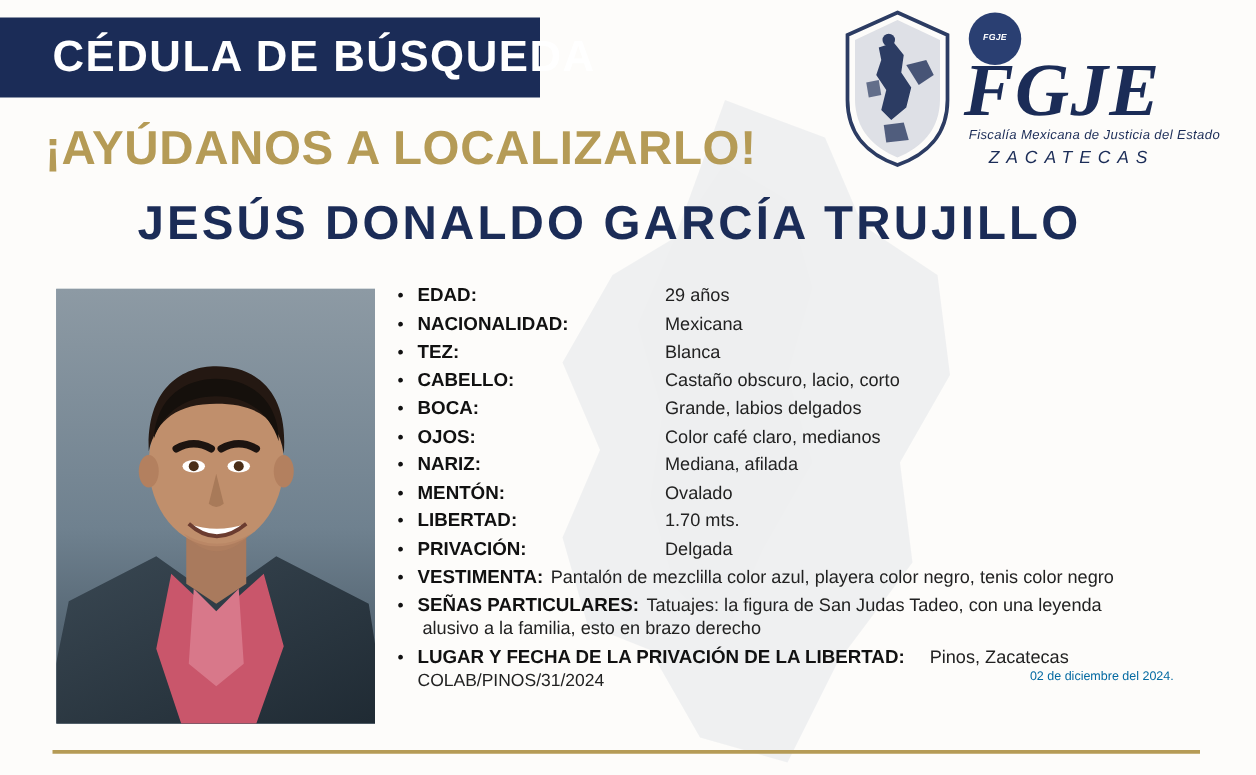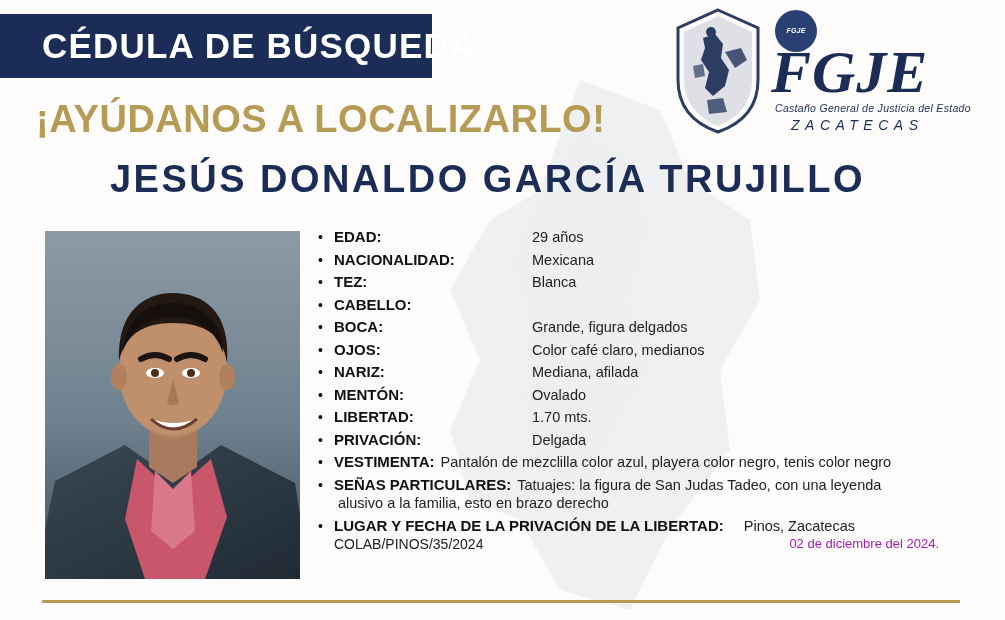--- a/index.html
+++ b/index.html
@@ -209,21 +209,21 @@
   .footer-line {
     display: flex;
     justify-content: space-between;
     margin-left: 16px;
     margin-top: 2px;
     font-size: 14.5px;
     color: #222;
     width: 605px;
   }
   .case-id { font-size: 14px; color: #222; }
-  .case-date { font-size: 13px; color: #a21caf; text-align: right; }
+  .case-date { font-size: 10px; color: #0369a1; text-align: right; }
 
   
   .bottom-rule {
     position: absolute;
     left: 42px;
     top: 600px;
     width: 918px;
     height: 3px;
     background: #b59b56;
   }
@@ -251,21 +251,21 @@
         <path d="M55 8 L89 24 L89 71 C89 96 74 110 55 118 C36 110 21 96 21 71 L21 24 Z" fill="#2a3f72" opacity="0.16"></path>
         <path d="M40 30 L52 26 L60 36 L58 50 L66 62 L62 78 L50 88 L42 80 L46 64 L38 52 L42 40 Z" fill="#1b2c57"></path>
         <circle cx="48" cy="24" r="5" fill="#1b2c57"></circle>
         <path d="M62 44 L78 40 L84 52 L72 60 Z" fill="#1b2c57" opacity="0.85"></path>
         <path d="M30 58 L40 56 L42 68 L32 70 Z" fill="#1b2c57" opacity="0.7"></path>
         <path d="M44 92 L60 90 L64 104 L46 106 Z" fill="#1b2c57" opacity="0.8"></path>
       </svg>
     </div>
     <div class="logo-seal">FGJE</div>
     <div class="logo-fgje">FGJE</div>
-    <div class="logo-sub1">Castaño General de Justicia del Estado</div>
+    <div class="logo-sub1">Fiscalía Mexicana de Justicia del Estado</div>
     <div class="logo-sub2">ZACATECAS</div>
   </div>
 
   <div class="subtitle">¡AYÚDANOS A LOCALIZARLO!</div>
 
   <div class="person-name">JESÚS DONALDO GARCÍA TRUJILLO</div>
 
   <div class="photo">
     <svg viewBox="0 0 255 348" xmlns="http://www.w3.org/2000/svg">
       <defs>
@@ -326,25 +326,26 @@
       <span class="val">Mexicana</span>
     </div>
     <div class="row short">
       <span class="bullet">•</span>
       <span class="lbl">TEZ:</span>
       <span class="val">Blanca</span>
     </div>
     <div class="row short">
       <span class="bullet">•</span>
       <span class="lbl">CABELLO:</span>
+      <span class="val">Castaño obscuro, lacio, corto</span>
     </div>
     <div class="row short">
       <span class="bullet">•</span>
       <span class="lbl">BOCA:</span>
-      <span class="val">Grande, figura delgados</span>
+      <span class="val">Grande, labios delgados</span>
     </div>
     <div class="row short">
       <span class="bullet">•</span>
       <span class="lbl">OJOS:</span>
       <span class="val">Color café claro, medianos</span>
     </div>
     <div class="row short">
       <span class="bullet">•</span>
       <span class="lbl">NARIZ:</span>
       <span class="val">Mediana, afilada</span>
@@ -378,19 +379,19 @@
     </div>
     <div class="wrapline">alusivo a la familia, esto en brazo derecho</div>
 
     <div class="row place-row" style="margin-top:6px;margin-bottom:2px;">
       <span class="bullet">•</span>
       <span class="lbl">LUGAR Y FECHA DE LA PRIVACIÓN  DE LA LIBERTAD:</span>
       <span class="val">Pinos, Zacatecas</span>
     </div>
 
     <div class="footer-line">
-      <span class="case-id">COLAB/PINOS/35/2024</span>
+      <span class="case-id">COLAB/PINOS/31/2024</span>
       <span class="case-date">02 de diciembre del 2024.</span>
     </div>
   </div>
 
   <div class="bottom-rule"></div>
 </div>
 
 </body></html>

